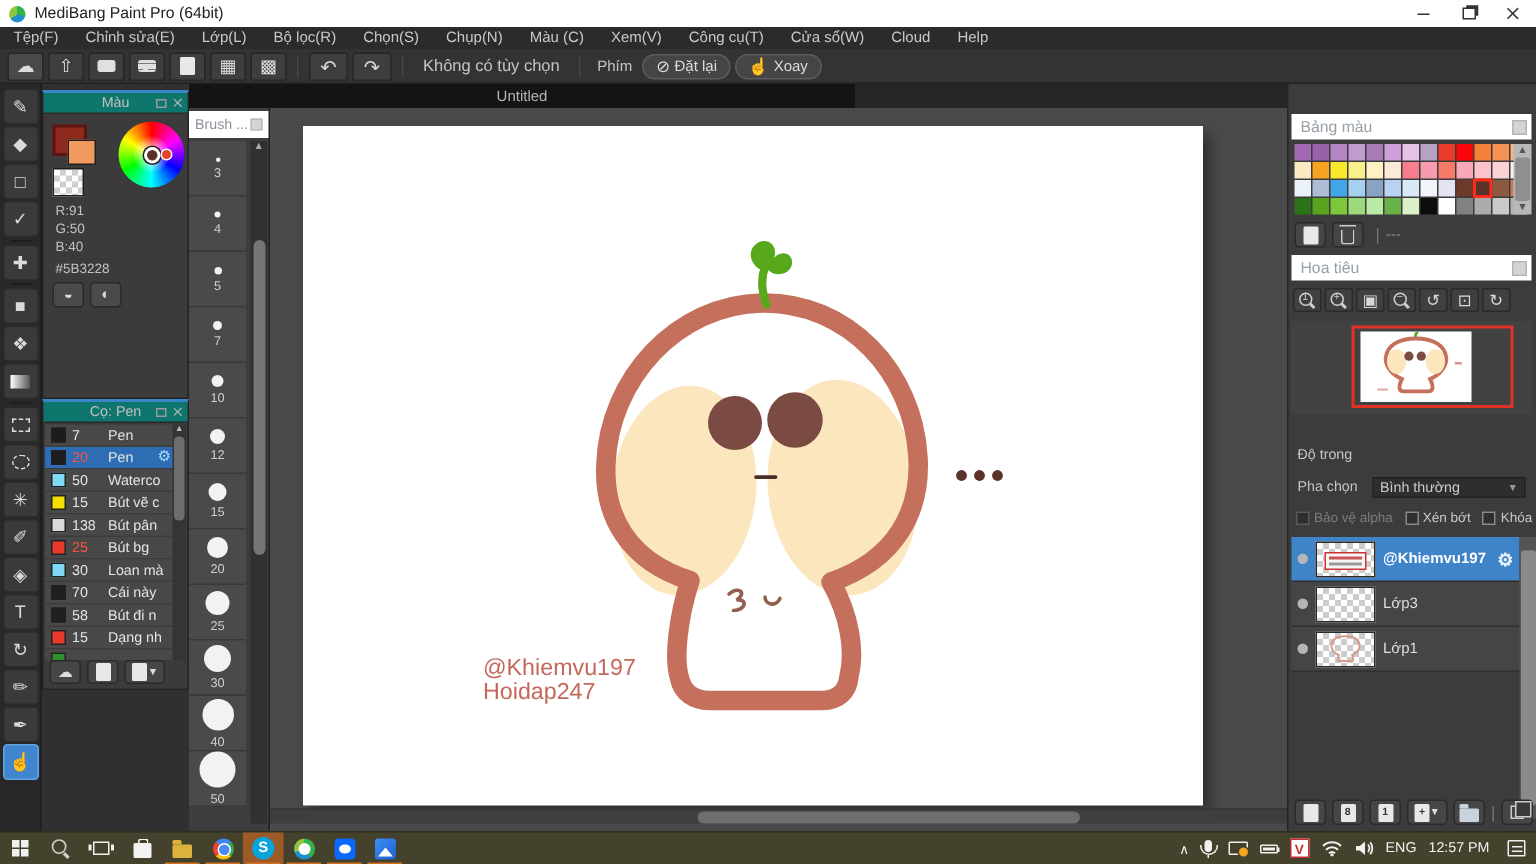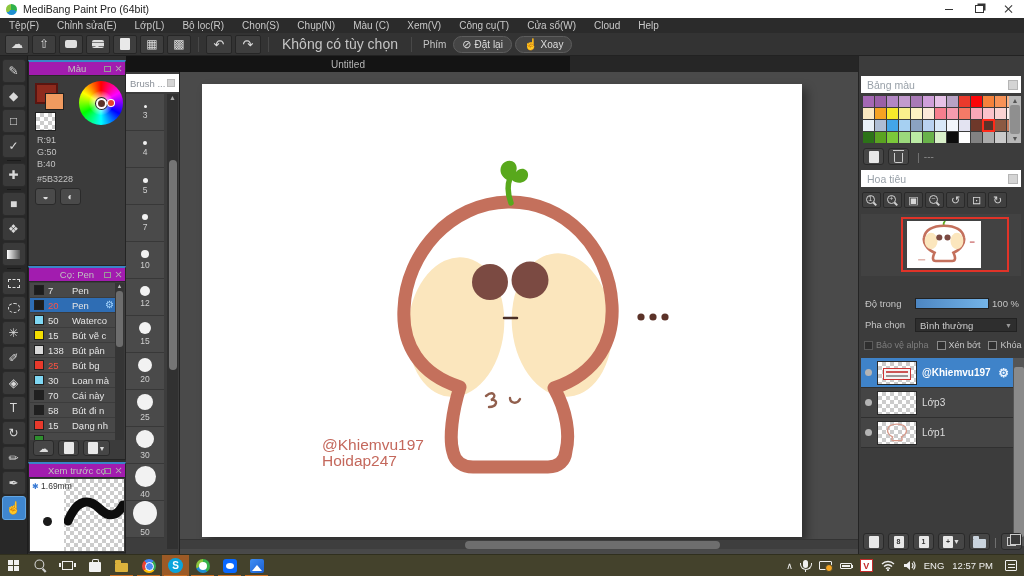--- a/index.html
+++ b/index.html
@@ -64,21 +64,21 @@
   
   #tools-col{position:absolute;left:0;top:56px;width:28px;height:498px;background:#282828;border-right:1px solid #1d1d1d;padding-top:2px}
   .tool{width:24px;height:24px;margin:1px auto;background:#3a3a3a;border:1px solid #2b2b2b;border-radius:3px;
         display:flex;align-items:center;justify-content:center;color:#dadada;font-size:12px}
   .tool.sel{background:#3f86cf;border-color:#62a5e2;color:#fff}
   .tooldiv{width:14px;height:1px;background:#1a1a1a;margin:2px auto}
 
   
   #panels-col{position:absolute;left:28px;top:56px;width:98px;height:498px;background:#303030}
   .lpanel{position:absolute;left:0;width:98px;background:#3b3b3b;border:1px solid #242424;border-top:2px solid #3a85c8}
-  .phead{height:14px;background:#a21caf;display:flex;align-items:center;justify-content:center;position:relative;
+  .phead{height:14px;background:#0f766e;display:flex;align-items:center;justify-content:center;position:relative;
          color:#c0c0c0;font-size:9.5px;border-bottom:1px solid #2a2a2a}
   .phead .ph-icons{position:absolute;right:2px;top:2px;display:flex;gap:3px;align-items:center}
   .phead .popout{width:7px;height:6px}
   .phead .xicon{transform:scale(.8)}
 
   
   .swatch{position:absolute;border:1px solid #1f1f1f}
   #wheel{position:absolute;left:50px;top:19px;width:44px;height:44px;border-radius:50%;
          background:conic-gradient(#f00,#f0f,#00f,#0ff,#0f0,#ff0,#f00);position:absolute}
   #wheel::after{content:"";position:absolute;inset:10px;border-radius:50%;
@@ -247,21 +247,21 @@
     </span>
   <span class="tbtn">
       <span class="docic"></span>
     </span>
   <span class="tbtn">▦</span>
   <span class="tbtn">▩</span>
   <span class="tsep"></span>
   <span class="tbtn" style="width:26px;font-size:13px">↶</span>
   <span class="tbtn" style="width:26px;font-size:13px">↷</span>
   <span class="tsep"></span>
-  <span style="font-size:14px;color:#c5c5c5;padding:0 6px">Không có tùy chọn</span>
+  <span style="font-size:11px;color:#c5c5c5;padding:0 6px">Không có tùy chọn</span>
   <span class="tsep"></span>
   <span style="font-size:10px;color:#c5c5c5;padding:0 4px">Phím</span>
   <span class="pillbtn">
     <span style="font-size:11px">⊘</span>
     <span>Đặt lại</span>
   </span>
   <span class="pillbtn">
     <span style="font-size:11px">☝</span>
     <span>Xoay</span>
   </span>
@@ -415,37 +415,20 @@
       <span class="bpbtn">
           <span class="docic"></span>
         </span>
       <span class="bpbtn" style="width:27px">
           <span class="docic"></span>
           <span style="font-size:7px">▼</span>
         </span>
     </div>
   </div>
 
-  <div class="lpanel" style="top:406px;height:91px">
-    <div class="phead">
-      <span>Xem trước cọ</span>
-      <span class="ph-icons">
-        <span class="popout"></span>
-        <span class="xicon"></span>
-      </span>
-    </div>
-    <div id="pv-area" class="checker">
-      <div id="pv-white"></div>
-      <span id="pv-dot"></span>
-      <span id="pv-label"><span class="star">✱</span> <span>1.69mm</span></span>
-      <svg width="62" height="75" style="position:absolute;left:34px;top:0">
-        <path d="M4 42 C14 18 26 20 36 30 C46 40 54 36 59 26" stroke="#0d0d0d" stroke-width="9" fill="none" stroke-linecap="round"></path>
-      </svg>
-    </div>
-  </div>
 </div>
 
 <div id="size-col">
   <div class="szhead">
     <span>Brush ...</span>
     <span class="collapse-sq" style="transform:scale(.8)"></span>
   </div>
   <div id="szlist">
 
       <div class="szitem">
@@ -716,26 +699,20 @@
         <circle cx="26" cy="14" r="2.6" fill="#7b4a42"></circle>
         <circle cx="33" cy="14" r="2.6" fill="#7b4a42"></circle>
         <path d="M52 18 h4" stroke="#d89090" stroke-width="1.5"></path>
         <path d="M8 33 h6" stroke="#e0b0a8" stroke-width="1.2"></path>
       </svg>
     </div>
     <div id="navview"></div>
   </div>
 
   <div style="position:absolute;left:6px;top:242px" class="lbl">Độ trong</div>
-  <div style="position:absolute;left:0;top:240px;width:166px;height:16px">
-    <div id="slider">
-        <div class="fill"></div>
-      </div>
-    <span class="lbl" style="position:absolute;right:6px;top:2px">100 %</span>
-  </div>
   <div style="position:absolute;left:6px;top:263px" class="lbl">Pha chọn</div>
   <div style="position:absolute;left:0;top:262px;width:166px;height:16px">
     <div id="blendbox">
       <span>Bình thường</span>
       <span style="font-size:7px;color:#999">▼</span>
     </div>
   </div>
   <div class="flex" style="position:absolute;left:5px;top:284px;gap:8px">
     <span class="cbrow" style="color:#7d7d7d">
         <span class="cb" style="border-color:#5a5a5a"></span>

